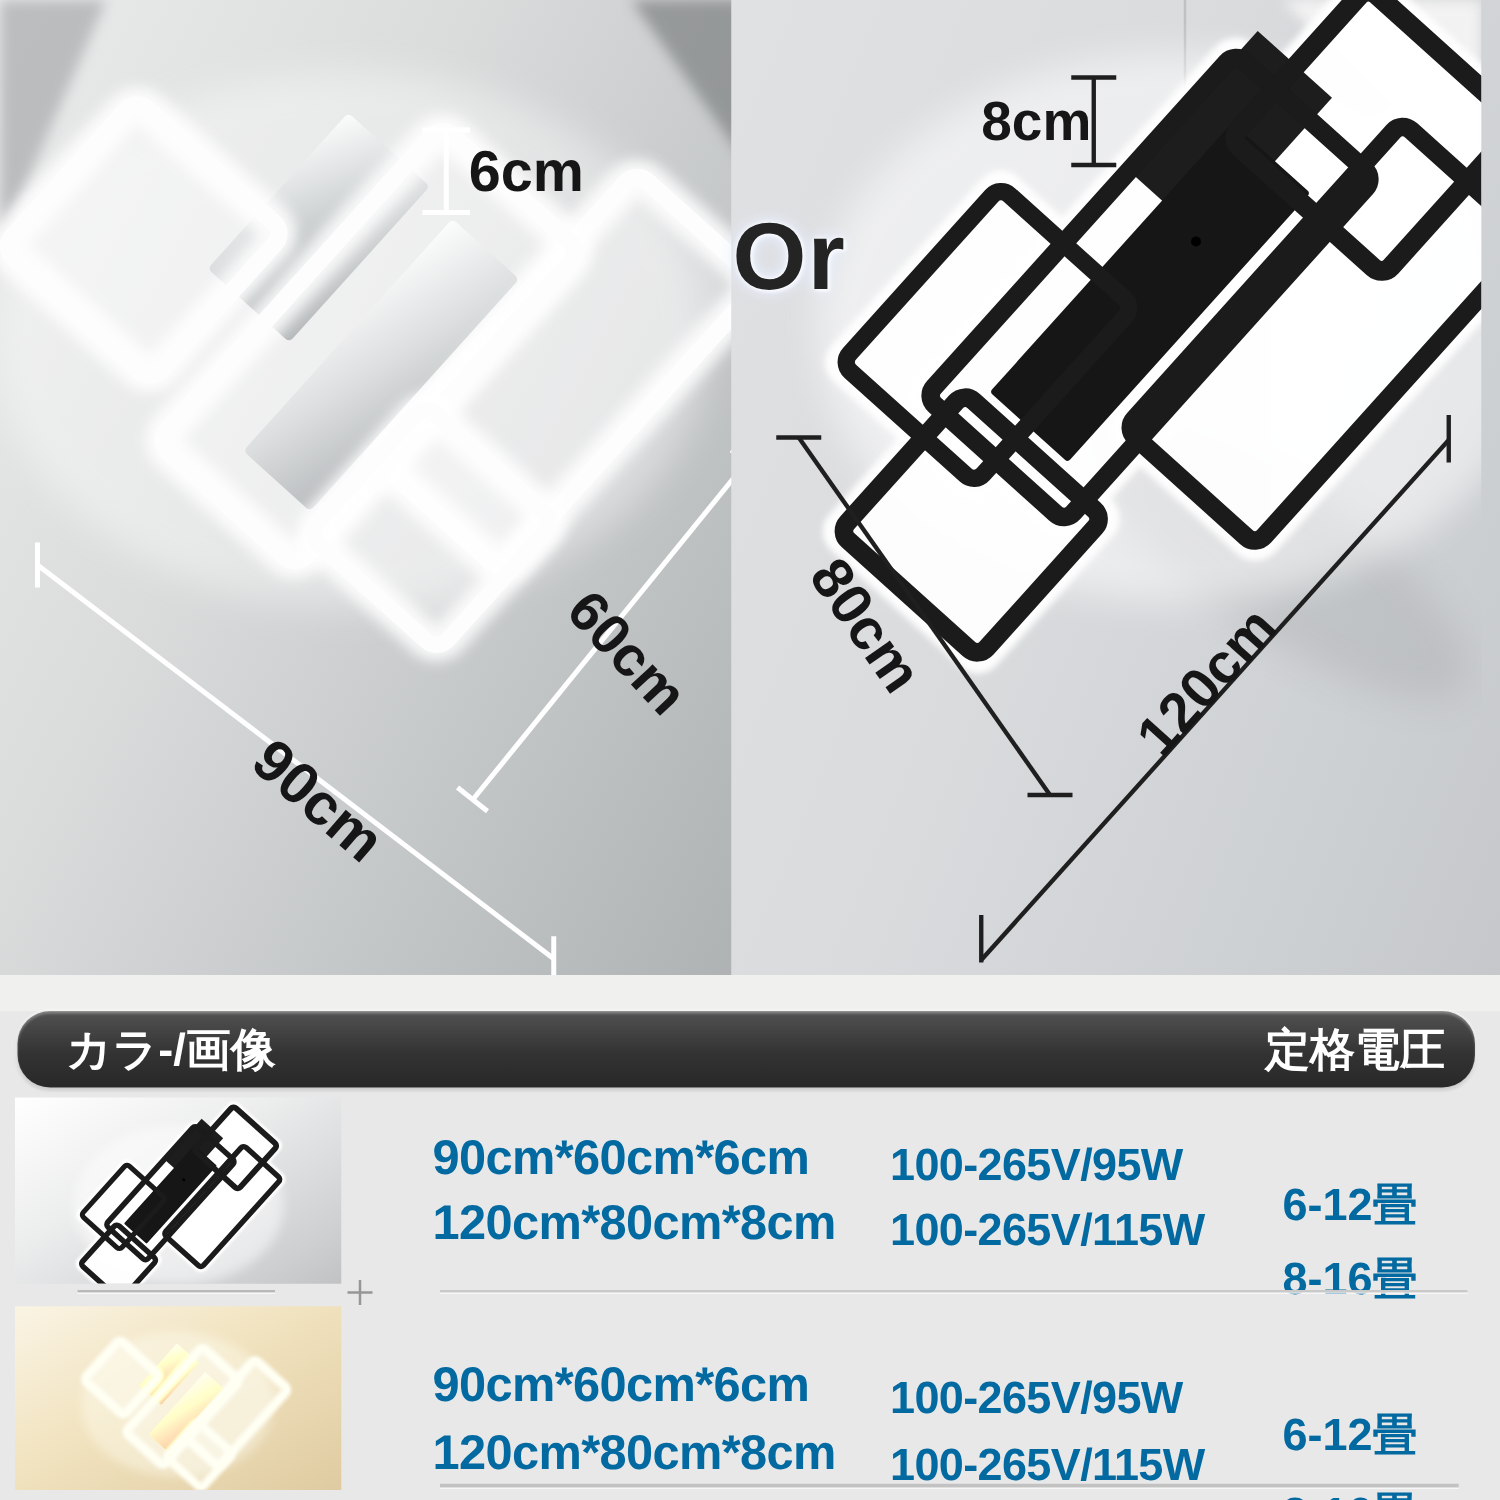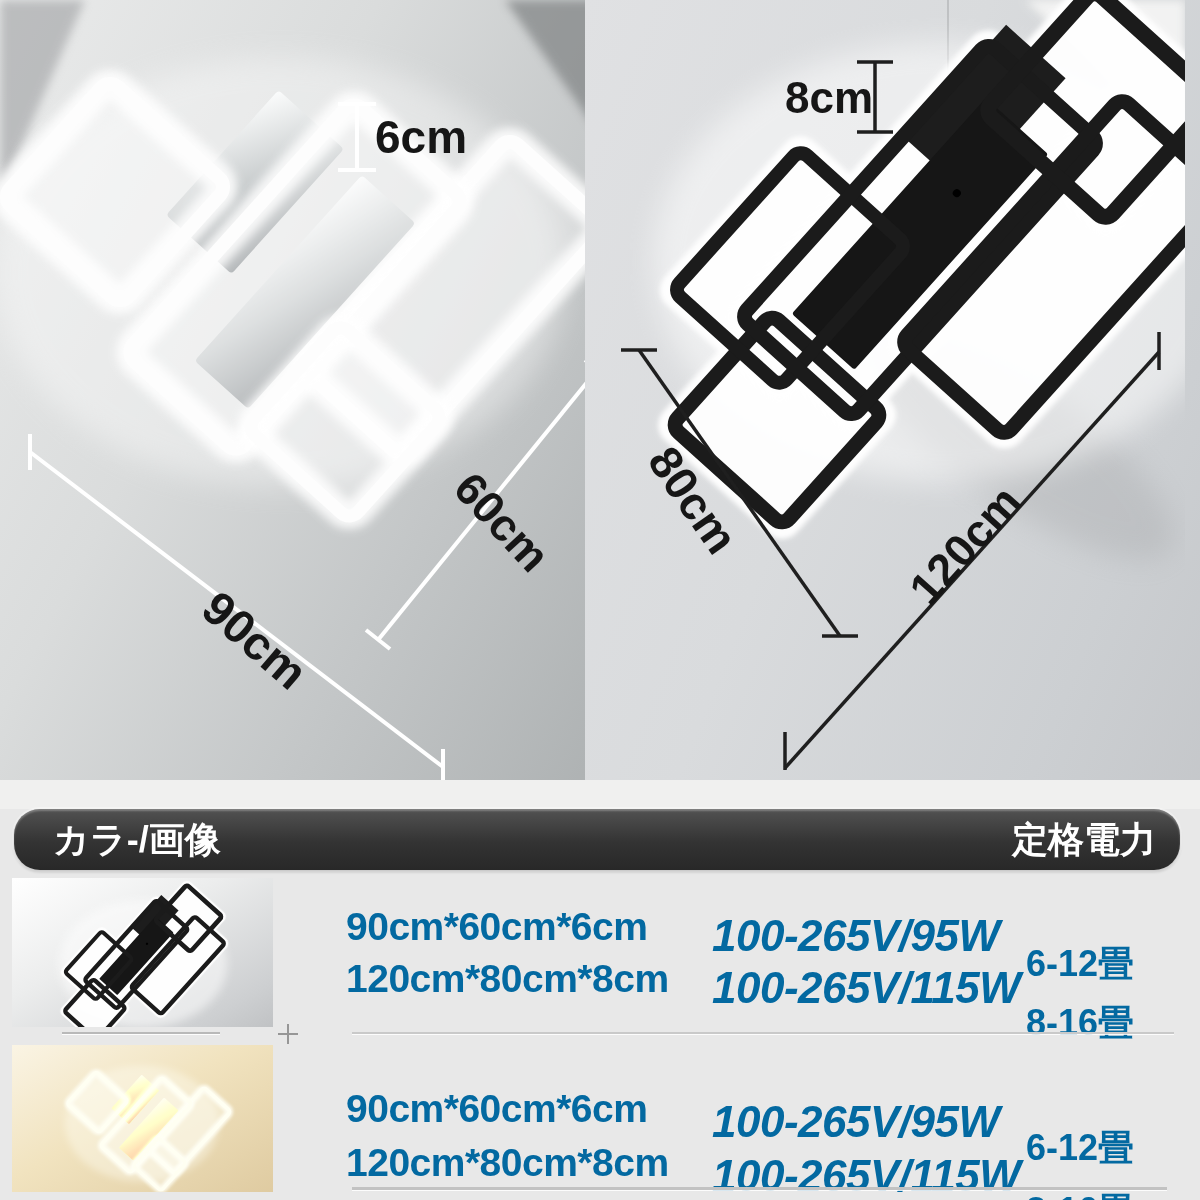--- a/index.html
+++ b/index.html
@@ -39,21 +39,21 @@
 
   .thumb{position:absolute;left:12px;overflow:hidden;}
   .thumb svg{display:block;}
   .thumb-black{top:878px;width:261px;height:149px;
     background:linear-gradient(150deg,#ffffff 0%,#eceded 40%,#cdcfd1 85%,#c0c2c4 100%);}
   .thumb-warm{top:1045px;width:261px;height:147px;
     background:linear-gradient(150deg,#faf4e4 0%,#f1e3bf 45%,#dfcba1 100%);}
 
   .cell{position:absolute;font-weight:bold;color:#0369a1;white-space:nowrap;line-height:1.1;}
   .c-size {left:346px;font-size:39px;letter-spacing:-.5px;}
-  .c-power{left:712px;font-size:44px;letter-spacing:-.5px;font-style:italic;}
+  .c-power{left:712px;font-size:36px;letter-spacing:-.5px;}
   .c-area {left:1026px;font-size:36px;margin-top:36px;}
 
   .carousel-line{position:absolute;left:62px;top:1032px;width:158px;height:2px;background:#b9b9b9;
     box-shadow:0 1px 0 rgba(255,255,255,.9);}
   .divider{position:absolute;background:#c9c9c9;box-shadow:0 1px 0 rgba(255,255,255,.85);}
   .d1{left:352px;top:1032px;width:822px;height:2px;}
   .d2{left:352px;top:1187px;width:815px;height:3px;background:#c2c2c2;}
 
   .plus{position:absolute;left:278px;top:1024px;width:20px;height:20px;}
   .plus::before{content:"";position:absolute;left:0;top:9px;width:20px;height:2px;background:#969696;}
@@ -197,27 +197,28 @@
         <line x1="890" y1="62" x2="890" y2="132"></line>
         <line x1="872" y1="62" x2="908" y2="62"></line>
         <line x1="872" y1="132" x2="908" y2="132"></line>
       </g>
     </svg>
     <div class="dim-label" id="lbl-8cm">8cm</div>
     <div class="dim-label" id="lbl-120cm">120cm</div>
     <div class="dim-label" id="lbl-80cm">80cm</div>
   </div>
 
+  <div class="or-label">Or</div>
 
   <div class="photo-strip"></div>
 
   <div>
     <div class="header-bar">
       <div class="hcell" style="left:39px">カラ-/画像</div>
-      <div class="hcell" style="left:998px">定格電力</div>
+      <div class="hcell" style="left:998px">定格電圧</div>
     </div>
 
     <div class="thumb thumb-black">
       <svg viewBox="0 0 261 149" width="261" height="149">
           <use href="#fxBlack" transform="translate(131,80) scale(0.29)"></use>
         </svg>
     </div>
     <div class="cell c-size" style="top:906px">90cm*60cm*6cm</div>
     <div class="cell c-power" style="top:912px">100-265V/95W</div>
     <div class="cell c-area" style="top:908px">6-12畳</div>

